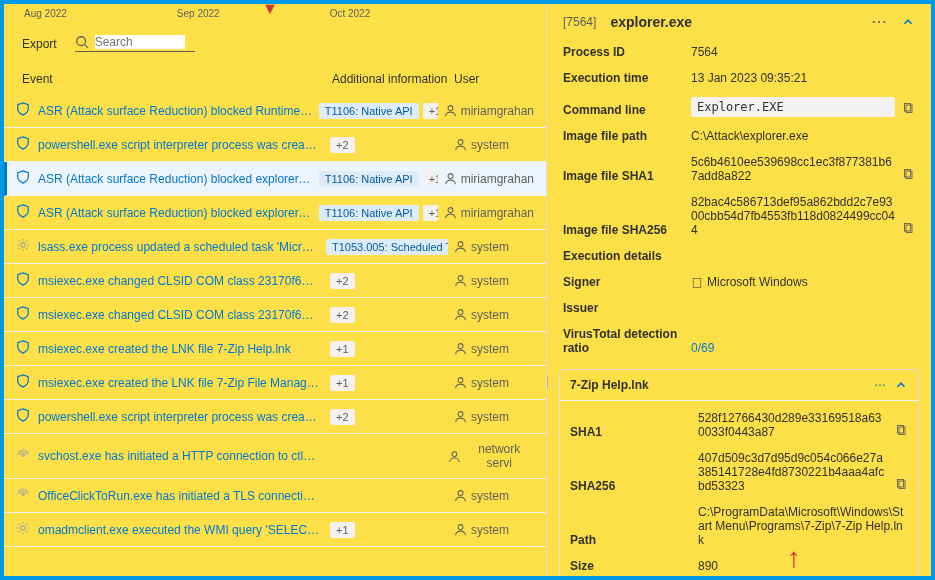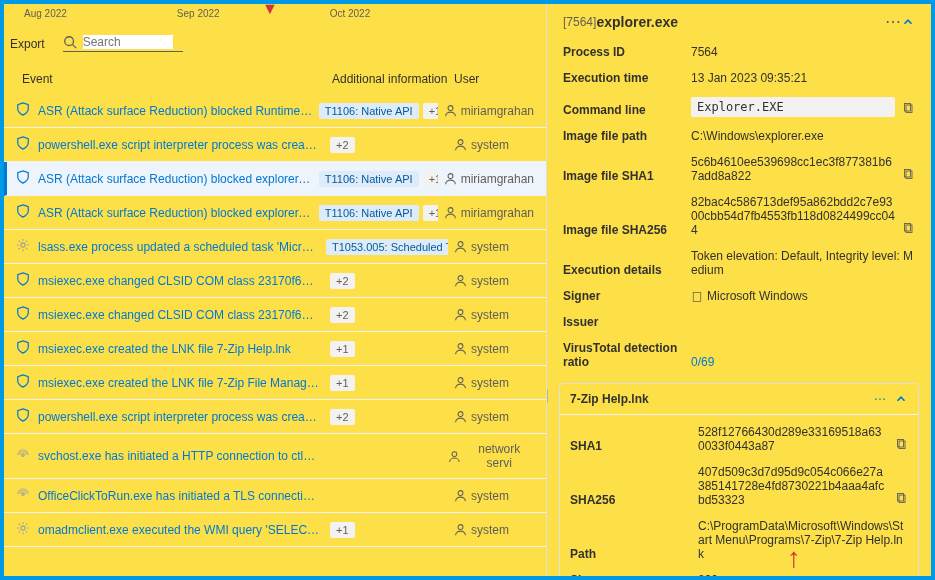--- a/index.html
+++ b/index.html
@@ -5,21 +5,21 @@
 * { box-sizing: border-box; margin: 0; padding: 0; font-family: "Segoe UI", sans-serif; }
 body { background: #0099e6; width: 935px; height: 580px; overflow: hidden; font-size: 12px; color: #323130; }
 .frame { background: #fde047; margin: 4px; height: 572px; display: flex; }
 .left-pane { width: 543px; border-right: 1px solid #e1dfdd; display: flex; flex-direction: column; overflow: hidden; }
 .right-pane { flex: 1; display: flex; flex-direction: column; overflow: hidden; }
 
 .timeline { display: flex; padding: 4px 20px 6px; font-size: 10px; color: #605e5c; position: relative; }
 .timeline span { margin-right: 110px; }
 .red-marker { position: absolute; top: -4px; left: 258px; color: #d13438; font-size: 16px; }
 
-.toolbar { display: flex; align-items: center; padding: 10px 6px; gap: 18px; }
+.toolbar { display: flex; align-items: center; padding: 10px 18px; gap: 18px; }
 .export { color: #323130; cursor: pointer; }
 .search-wrap { display: flex; align-items: center; gap: 6px; border-bottom: 1px solid #605e5c; padding-bottom: 2px; width: 120px; }
 .search-wrap svg { width: 14px; height: 14px; stroke: #605e5c; fill: none; }
 .search-wrap input { border: none; outline: none; font-size: 12px; width: 90px; }
 
 .hdr-row { display: flex; padding: 10px 18px 8px; color: #323130; font-size: 12px; }
 .col-event { width: 310px; }
 .col-add { width: 122px; }
 .col-user { flex: 1; }
 
@@ -32,21 +32,21 @@
 .row .icon.gray { color: #a19f9d; }
 .row .etxt { width: 282px; white-space: nowrap; overflow: hidden; text-overflow: ellipsis; color: #0078d4; }
 .row .tag { background: #deecf9; color: #005a9e; font-size: 11px; padding: 2px 6px; border-radius: 2px; white-space: nowrap; }
 .row .plus { background: #f3f2f1; color: #605e5c; font-size: 11px; padding: 2px 6px; border-radius: 2px; margin-left: 4px; }
 .row .addcol { width: 122px; display: flex; align-items: center; overflow: hidden; }
 .row .usercol { display: flex; align-items: center; gap: 4px; color: #605e5c; text-align: center; }
 .row .usercol svg { width: 13px; height: 13px; stroke: #605e5c; fill: none; }
 
 
 .r-scroll { padding: 0 12px 12px; overflow-y: auto; height: 100%; }
-.card-hdr { display: flex; align-items: center; padding: 8px 4px; gap: 0; justify-content: flex-end; }
+.card-hdr { display: flex; align-items: center; padding: 8px 4px; gap: 14px; justify-content: flex-end; }
 .card-hdr .pid { color: #605e5c; }
 .card-hdr .pname { font-weight: 600; font-size: 14px; }
 .card-hdr .spacer { flex: 1; }
 .card-hdr .dots { color: #605e5c; cursor: pointer; font-size: 16px; }
 .card-hdr .chev { color: #0078d4; cursor: pointer; }
 .card-hdr svg.chev { width: 14px; height: 14px; stroke: #0078d4; fill: none; }
 
 .kv { display: flex; padding: 6px 4px; gap: 8px; align-items: flex-end; }
 .kv .k { width: 120px; flex-shrink: 0; font-weight: 600; color: #323130; font-size: 12px; }
 .kv .v { flex: 1; color: #323130; font-size: 12px; word-break: break-all; }
@@ -332,41 +332,40 @@
       <div class="kv">
           <div class="k">Command line</div>
           <div class="v mono">Explorer.EXE</div>
           <span class="copy"><svg viewBox="0 0 16 16">
               <rect x="4" y="4" width="8" height="10" stroke-width="1.2"></rect>
               <rect x="2" y="2" width="8" height="10" stroke-width="1.2"></rect>
             </svg></span>
         </div>
       <div class="kv">
           <div class="k">Image file path</div>
-          <div class="v">C:\Windows\explorer.exe</div>
+          <div class="v">C:\Attack\explorer.exe</div>
         </div>
       <div class="kv">
           <div class="k">Image file SHA1</div>
           <div class="v">5c6b4610ee539698cc1ec3f877381b67add8a822</div>
           <span class="copy"><svg viewBox="0 0 16 16">
               <rect x="4" y="4" width="8" height="10" stroke-width="1.2"></rect>
               <rect x="2" y="2" width="8" height="10" stroke-width="1.2"></rect>
             </svg></span>
         </div>
       <div class="kv">
           <div class="k">Image file SHA256</div>
           <div class="v">82bac4c586713def95a862bdd2c7e9300cbb54d7fb4553fb118d0824499cc044</div>
           <span class="copy"><svg viewBox="0 0 16 16">
               <rect x="4" y="4" width="8" height="10" stroke-width="1.2"></rect>
               <rect x="2" y="2" width="8" height="10" stroke-width="1.2"></rect>
             </svg></span>
         </div>
       <div class="kv">
           <div class="k">Execution details</div>
-          <div class="v">Token elevation: Default, Integrity level: Medium</div>
         </div>
       <div class="kv">
           <div class="k">Signer</div>
           <div class="v"><svg class="inline-icon" viewBox="0 0 16 16" fill="none" stroke="#605e5c">
               <rect x="3" y="2" width="10" height="12"></rect>
             </svg><span>Microsoft Windows</span></div>
         </div>
       <div class="kv">
           <div class="k">Issuer</div>
         </div>

